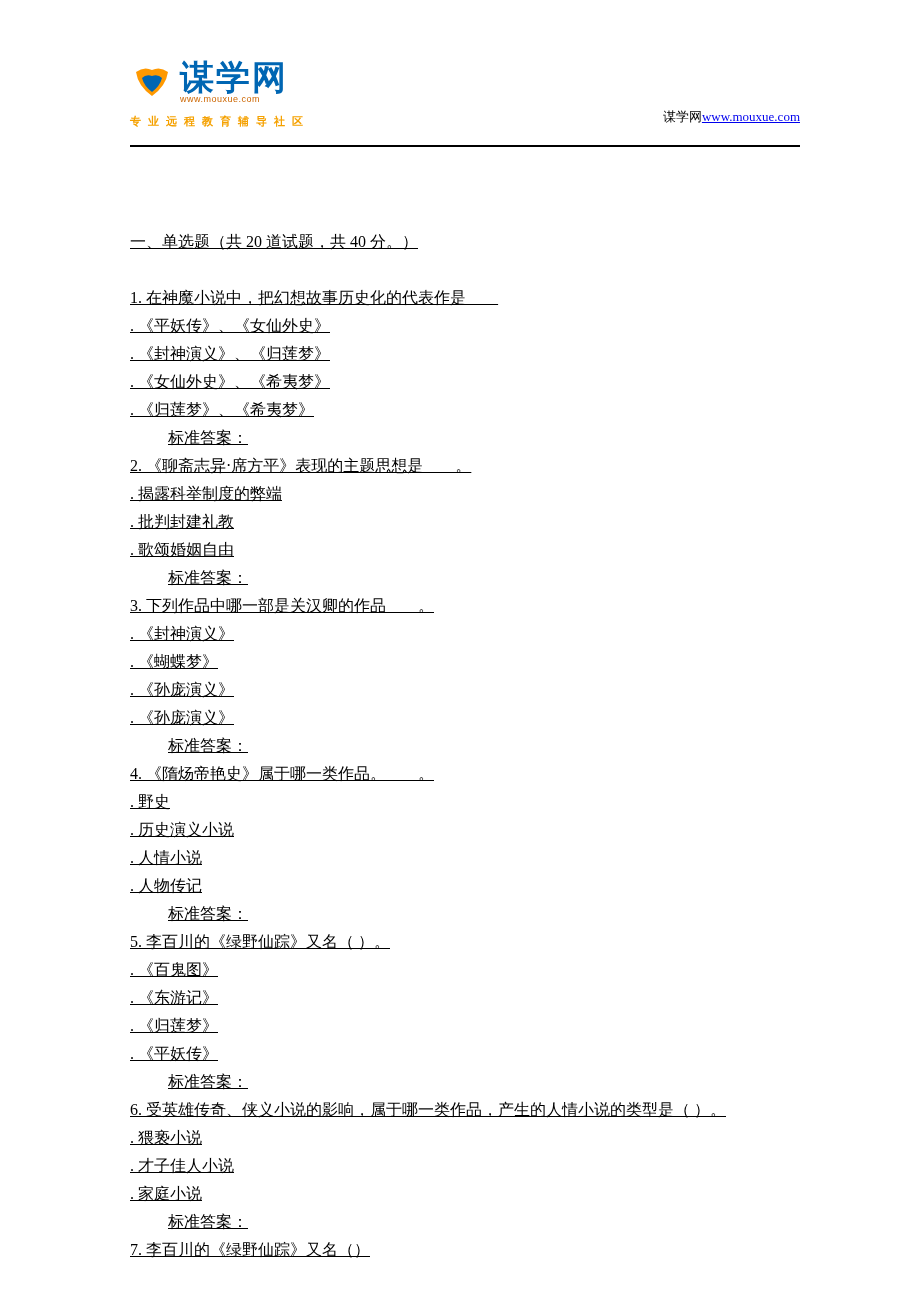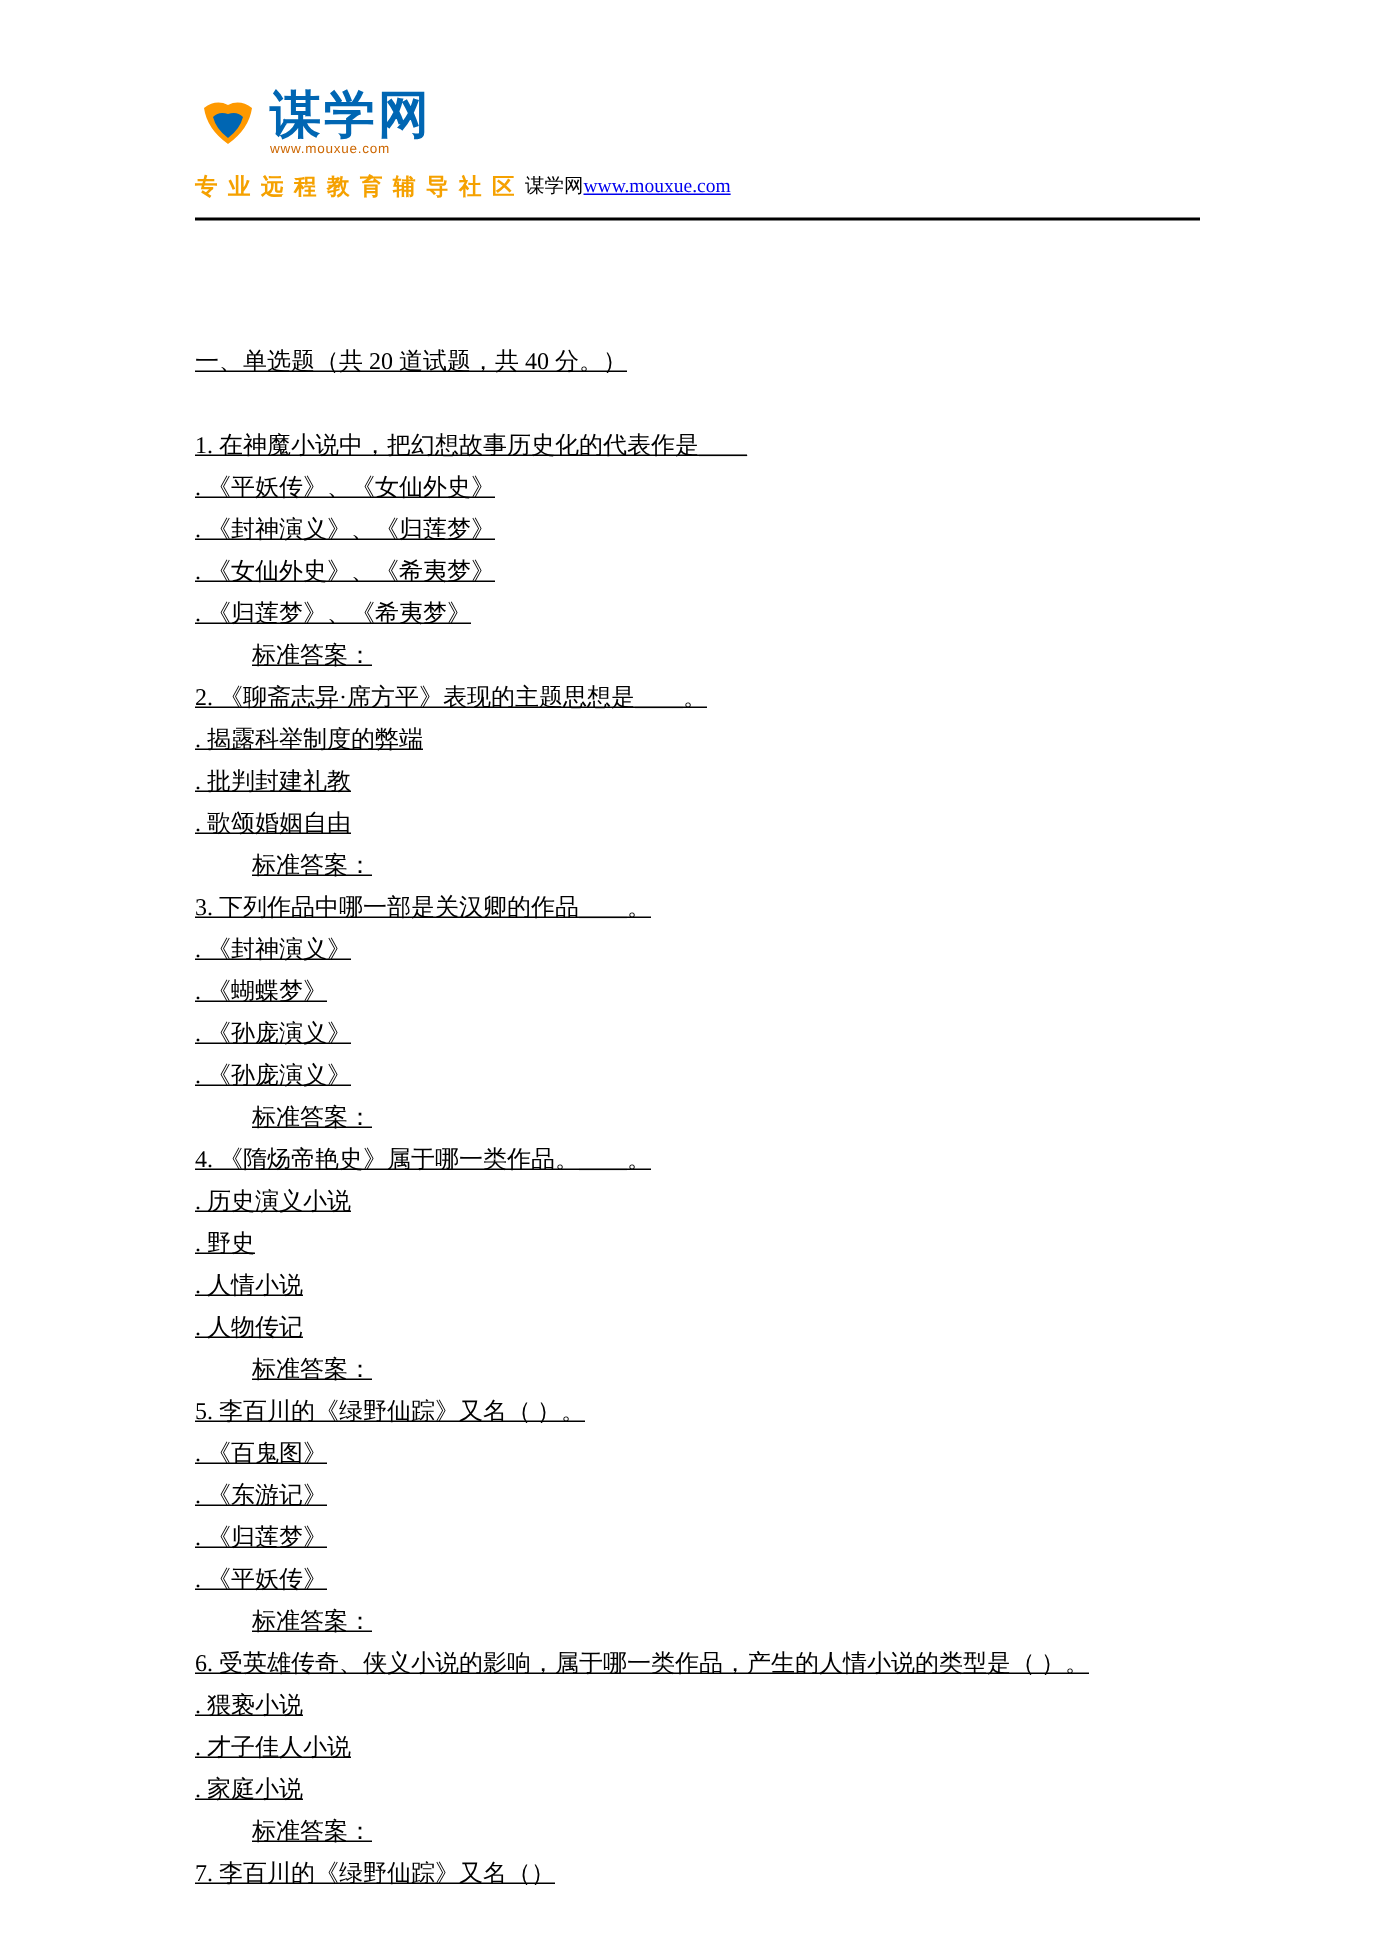--- a/index.html
+++ b/index.html
@@ -13,20 +13,21 @@
       line-height: 1.75;
       position: relative;
     }
     .header {
       position: absolute;
       top: 60px;
       left: 130px;
       right: 120px;
       display: flex;
       align-items: flex-end;
+      justify-content: space-between;
     }
     .logo-block {
       display: flex;
       flex-direction: column;
     }
     .logo-main {
       display: flex;
       align-items: center;
       gap: 6px;
     }
@@ -41,21 +42,21 @@
       letter-spacing: 2px;
       line-height: 1;
     }
     .logo-url {
       font-size: 9px;
       color: #cc6600;
       letter-spacing: 0.5px;
       margin-top: -2px;
     }
     .logo-sub {
-      font-size: 15px;
+      font-size: 11px;
       color: #f5a100;
       font-weight: bold;
       letter-spacing: 7px;
       margin-top: 4px;
     }
     .header-right {
       font-size: 13px;
       color: #000;
       padding-bottom: 2px;
     }
@@ -130,22 +131,22 @@
       <div class="line option">.  批判封建礼教</div>
       <div class="line option">.  歌颂婚姻自由</div>
       <div class="line answer">标准答案：</div>
       <div class="line"><span class="question-num">3.</span><span class="question-text">  下列作品中哪一部是关汉卿的作品____。</span></div>
       <div class="line option">.  《封神演义》</div>
       <div class="line option">.  《蝴蝶梦》</div>
       <div class="line option">.  《孙庞演义》</div>
       <div class="line option">.  《孙庞演义》</div>
       <div class="line answer">标准答案：</div>
       <div class="line"><span class="question-num">4.</span><span class="question-text">  《隋炀帝艳史》属于哪一类作品。____。</span></div>
+      <div class="line option">.  野史</div>
       <div class="line option">.  历史演义小说</div>
-      <div class="line option">.  野史</div>
       <div class="line option">.  人情小说</div>
       <div class="line option">.  人物传记</div>
       <div class="line answer">标准答案：</div>
       <div class="line"><span class="question-num">5.</span><span class="question-text">  李百川的《绿野仙踪》又名（   ）。</span></div>
       <div class="line option">.  《百鬼图》</div>
       <div class="line option">.  《东游记》</div>
       <div class="line option">.  《归莲梦》</div>
       <div class="line option">.  《平妖传》</div>
       <div class="line answer">标准答案：</div>
       <div class="line"><span class="question-num">6.</span><span class="question-text">  受英雄传奇、侠义小说的影响，属于哪一类作品，产生的人情小说的类型是（   ）。</span></div>

